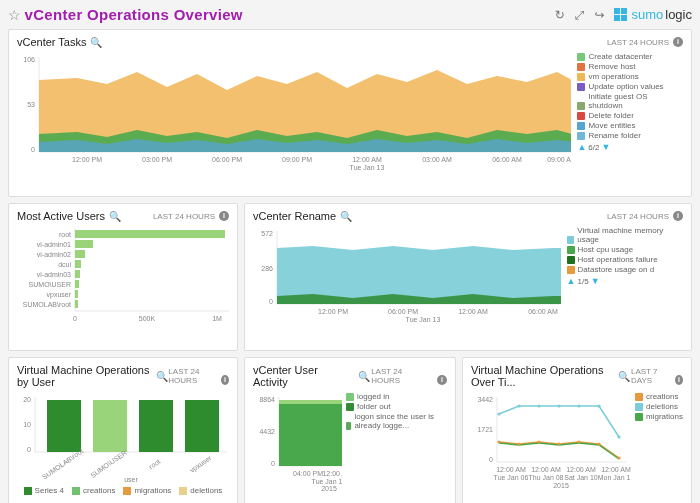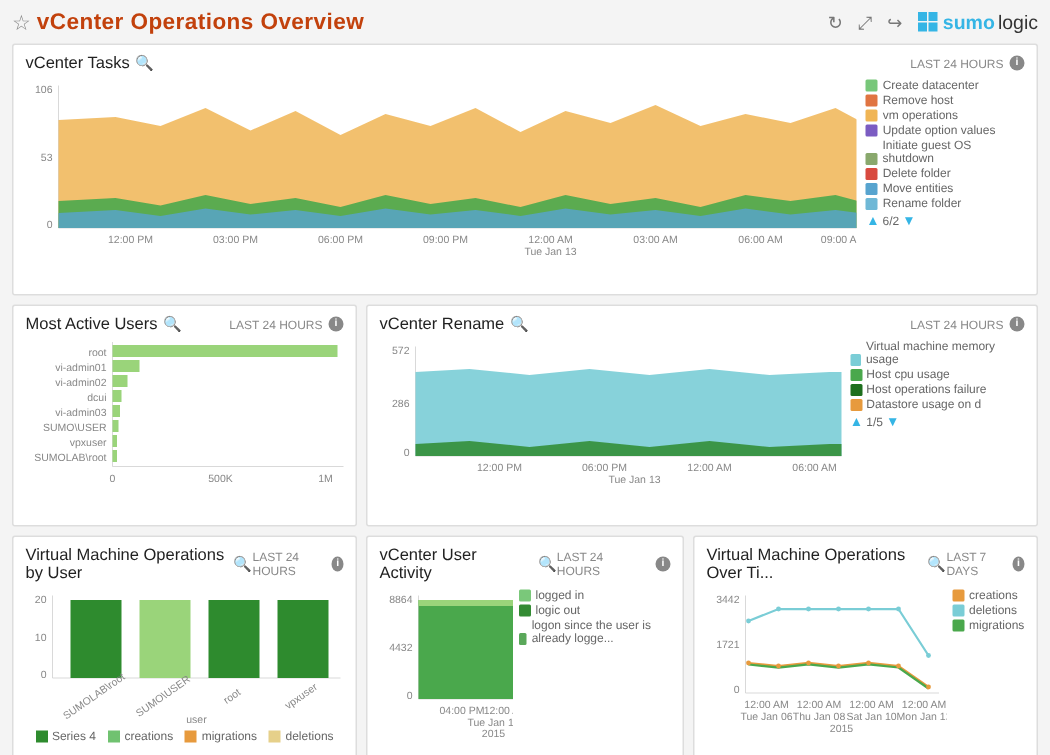--- a/index.html
+++ b/index.html
@@ -1,34 +1,34 @@
 <!DOCTYPE html>
 <html><head>
 <meta charset="utf-8">
 <style>
   *{box-sizing:border-box;margin:0;padding:0}
   body{font-family:"Helvetica Neue",Arial,sans-serif;background:#f4f4f4;font-size:11px;color:#333;width:700px}
   .wrap{padding:6px 8px}
   .hdr{display:flex;align-items:center;justify-content:space-between;margin-bottom:6px}
   .hdr-l{display:flex;align-items:center;gap:4px}
   .hdr-l .star{font-size:14px;color:#888}
-  .hdr-l h1{font-size:15px;font-weight:600;color:#c2410c;letter-spacing:.3px}
+  .hdr-l h1{font-size:15px;font-weight:600;color:#a21caf;letter-spacing:.3px}
   .hdr-r{display:flex;align-items:center;gap:10px}
   .hdr-r .ic{color:#777;font-size:12px;cursor:pointer}
   .logo{display:flex;align-items:center;gap:2px;font-size:13px;color:#444}
-  .logo-blue{color:#35b5e5;font-weight:700}
+  .logo-blue{color:#35b5e5;font-weight:400}
   .logo-dark{color:#333;font-weight:400}
   .logo-sq{display:inline-grid;grid-template-columns:repeat(2,6px);grid-template-rows:repeat(2,6px);gap:1px;margin-right:2px}
   .logo-sq span{background:#35b5e5}
   .panel{background:#fff;border:1px solid #ddd;border-radius:2px;padding:6px 8px 24px;display:flex;flex-direction:column}
   .phdr{display:flex;align-items:center;justify-content:space-between;margin-bottom:4px}
   .phdr-l{display:flex;align-items:center;gap:4px}
   .phdr-l .pt{font-size:11px;color:#222}
   .phdr-l .mag{color:#999;font-size:10px}
-  .phdr-r{display:flex;align-items:center;gap:4px;color:#888;font-size:8px}
+  .phdr-r{display:flex;align-items:flex-end;gap:4px;color:#888;font-size:8px}
   .info{display:inline-block;width:10px;height:10px;border-radius:50%;background:#888;color:#fff;text-align:center;line-height:10px;font-size:7px;font-weight:bold}
   .row1{margin-bottom:6px}
   .row2{display:grid;grid-template-columns:230px 1fr;gap:6px;margin-bottom:6px}
   .row3{display:grid;grid-template-columns:230px 212px 1fr;gap:6px}
   svg{display:block}
   .legend{font-size:8px;color:#666}
   .legend .li{display:flex;align-items:flex-end;gap:3px;margin-bottom:1px}
   .legend .sw{width:8px;height:8px;border-radius:1px}
   .axis text{font-size:7px;fill:#888}
   .axis line{stroke:#ccc;stroke-width:.5}
@@ -329,21 +329,21 @@
             <text class="xlab" x="76" y="99">2015</text>
           </g>
         </svg>
         <div class="legend">
           <div class="li">
               <span class="sw" style="background:#7ac87a"></span>
               <span>logged in</span>
             </div>
           <div class="li">
               <span class="sw" style="background:#338b33"></span>
-              <span>logic out</span>
+              <span>folder out</span>
             </div>
           <div class="li">
               <span class="sw" style="background:#5aa85a"></span>
               <span>logon since the user is already logge...</span>
             </div>
         </div>
       </div>
     </div>
 
     <div class="panel">

